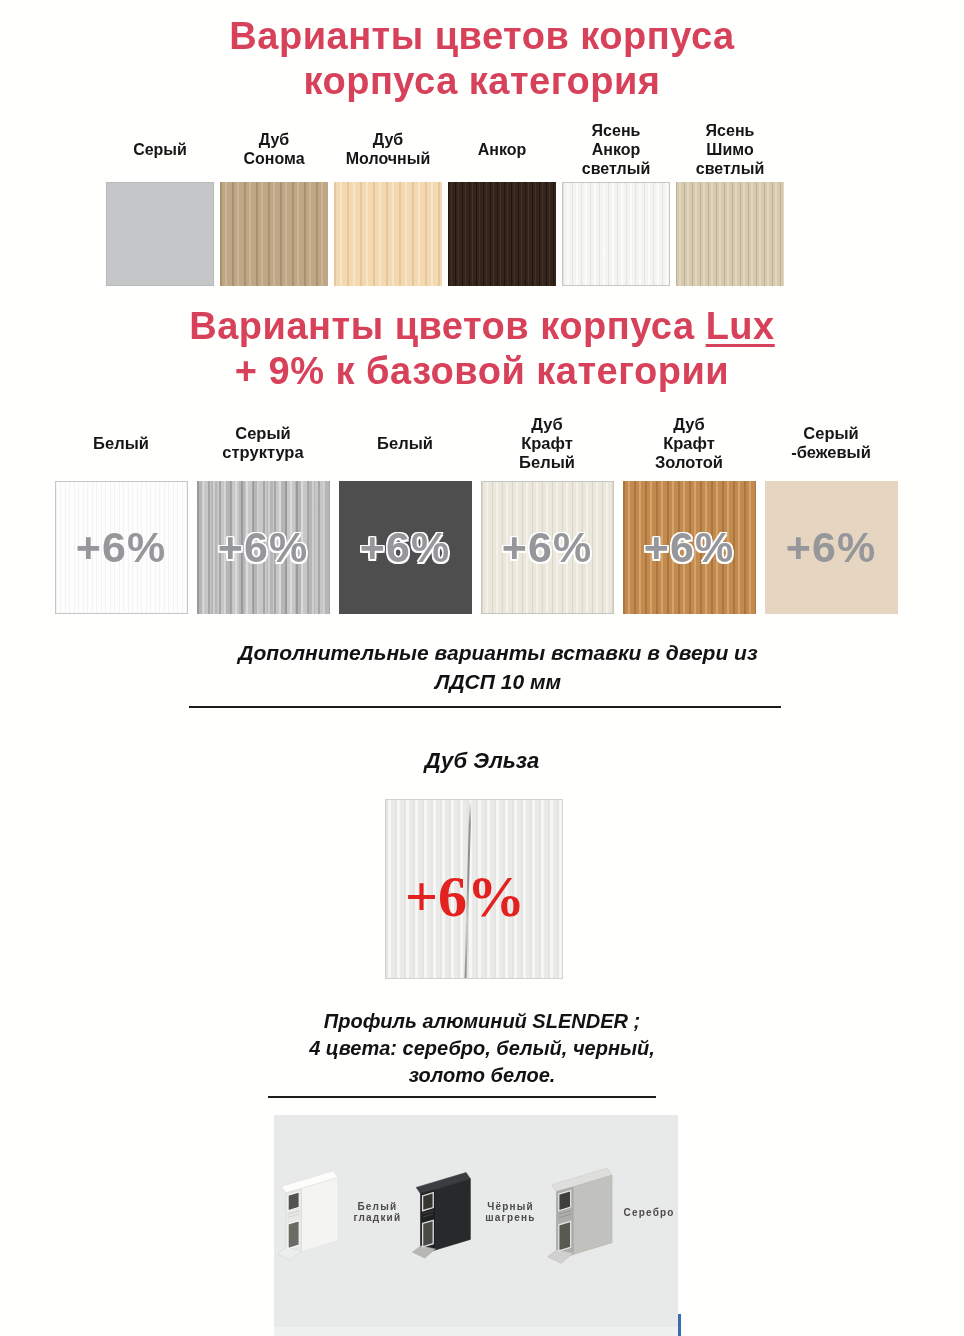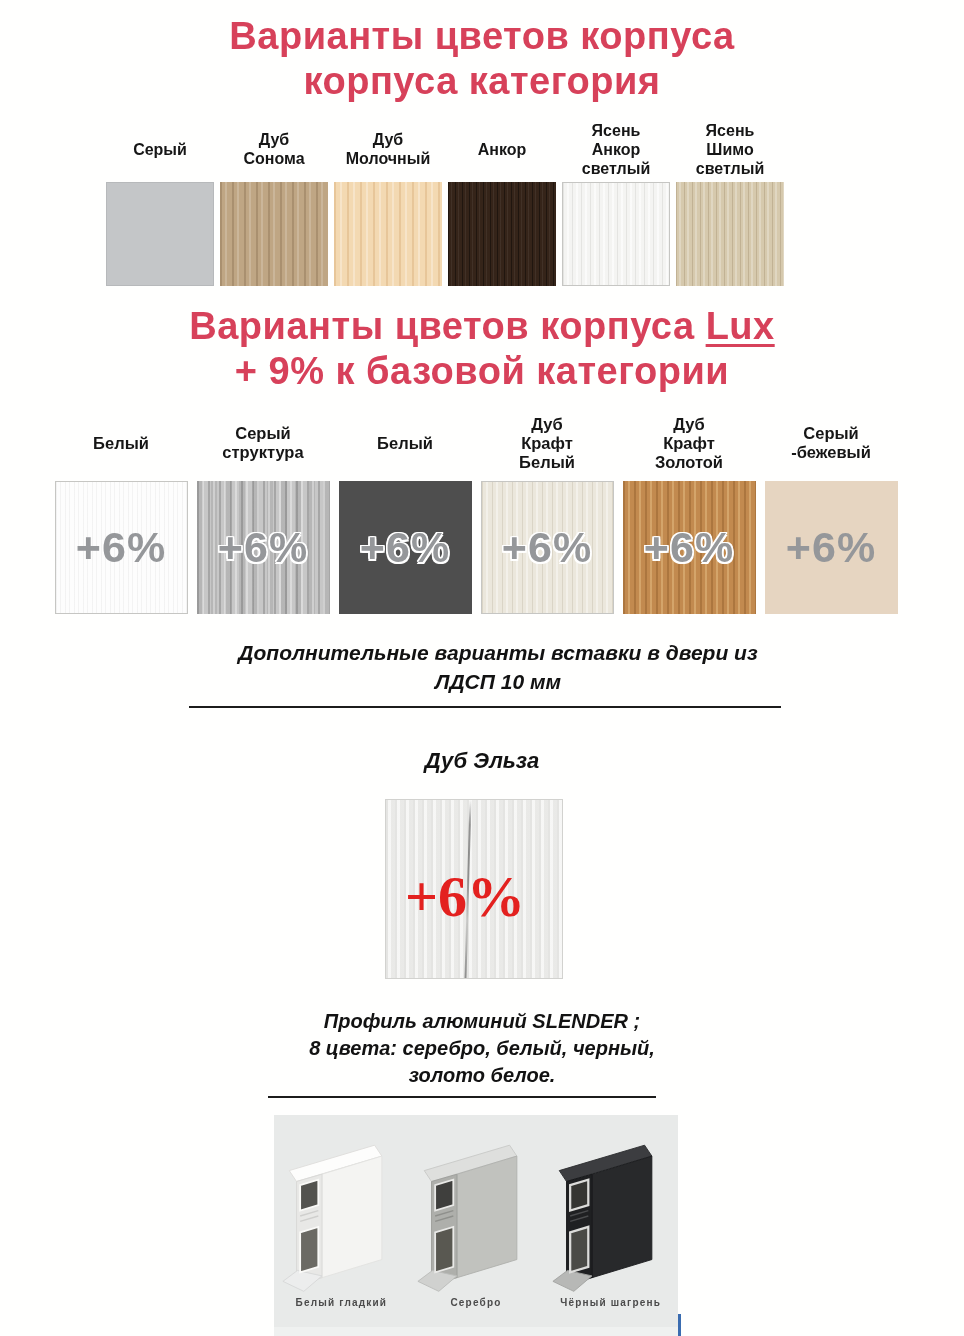--- a/index.html
+++ b/index.html
@@ -48,21 +48,21 @@
   .elza{position:absolute;left:385px;top:799px;width:178px;height:180px;background:#eeeeec;
         border:1px solid #d2d2cf;box-sizing:border-box;display:flex;align-items:center;justify-content:center;
         background-image:repeating-linear-gradient(90deg,rgba(0,0,0,.045) 0 2px,rgba(255,255,255,.5) 2px 5px,rgba(0,0,0,.02) 5px 9px);}
   .crack{position:absolute;left:46%;top:0;width:2px;height:100%;transform:rotate(1.6deg);
          background:linear-gradient(180deg,rgba(60,60,60,0) 0%,rgba(60,60,60,.55) 14%,rgba(40,40,40,.45) 45%,rgba(70,70,70,.18) 68%,rgba(50,50,50,.5) 100%);}
   .plus-red{position:relative;font-family:"Liberation Serif",serif;font-weight:bold;
             font-size:58px;color:#e3211f;margin-top:14px;margin-right:18px;}
   .photo{position:absolute;left:274px;top:1115px;width:404px;height:221px;background:#e8eae9;}
   .photo-strip{position:absolute;left:0;bottom:0;width:100%;height:9px;background:#eff1f0;}
   .pfrow{position:absolute;left:0;top:12px;width:404px;display:flex;justify-content:space-around;}
-  .pf{width:128px;display:flex;flex-direction:column;align-items:center;}
+  .pf{width:128px;display:flex;align-items:center;}
   .pf svg{width:118px;height:168px;}
   .pflabel{margin-top:2px;font-size:10px;font-weight:bold;letter-spacing:1.2px;color:#4b4b4b;text-align:center;}
   .blueline{position:absolute;left:678px;top:1314px;width:3px;height:22px;background:#3a6cb0;}
 </style>
 </head>
 <body>
 
 <div class="page">
 
   <div class="title t1">
@@ -157,21 +157,21 @@
 ЛДСП 10 мм</div>
   <div class="hr hr1"></div>
 
   <div class="heading h-elza">Дуб Эльза</div>
   <div class="elza">
     <div class="crack"></div>
     <span class="plus-red">+6%</span>
   </div>
 
   <div class="heading h-profile">Профиль алюминий SLENDER ;
-8 цвета: серебро, белый, черный,
+4 цвета: серебро, белый, черный,
 золото белое.</div>
   <div class="hr hr2"></div>
 
   <div class="photo">
     <div class="pfrow">
 
       <div class="pf">
         <svg viewBox="0 0 130 185">
           <polygon points="16,60 110,32 102,20 8,48" fill="#fdfdfc" stroke="#dedddb" stroke-width="1"></polygon>
           <polygon points="44,52 110,32 110,146 44,166" fill="#f4f4f2" stroke="#e2e2e0" stroke-width="1"></polygon>
@@ -180,45 +180,45 @@
           <line x1="20" y1="98" x2="40" y2="92" stroke="#cfcfcd" stroke-width="1.5"></line>
           <line x1="20" y1="104" x2="40" y2="98" stroke="#cfcfcd" stroke-width="1.5"></line>
           <polygon points="20,64 40,58 40,86 20,92" fill="#53534f" stroke="#fafaf8" stroke-width="2"></polygon>
           <polygon points="20,116 40,110 40,154 20,160" fill="#6b6a64" stroke="#fafaf8" stroke-width="2"></polygon>
         </svg>
         <div class="pflabel">Белый гладкий</div>
       </div>
 
       <div class="pf">
         <svg viewBox="0 0 130 185">
+          <polygon points="16,60 110,32 102,20 8,48" fill="#3c3d40" stroke="#2c2d30" stroke-width="1"></polygon>
+          <polygon points="44,52 110,32 110,146 44,166" fill="#28292b" stroke="#1c1d1f" stroke-width="1"></polygon>
+          <polygon points="16,60 44,52 44,166 16,174" fill="#1f2022" stroke="#151618" stroke-width="1"></polygon>
+          <polygon points="1,170 17,158 44,164 24,181" fill="#b7b8b6" stroke="#a2a3a1" stroke-width="1"></polygon>
+          <line x1="20" y1="98" x2="40" y2="92" stroke="#4a4b4d" stroke-width="1.5"></line>
+          <line x1="20" y1="104" x2="40" y2="98" stroke="#4a4b4d" stroke-width="1.5"></line>
+          <polygon points="20,64 40,58 40,86 20,92" fill="#353532" stroke="#dcdcda" stroke-width="2.5"></polygon>
+          <polygon points="20,116 40,110 40,154 20,160" fill="#4a4a46" stroke="#dcdcda" stroke-width="2.5"></polygon>
+        </svg>
+        <div class="pflabel">Чёрный шагрень</div>
+      </div>
+
+      <div class="pf">
+        <svg viewBox="0 0 130 185">
           <polygon points="16,60 110,32 102,20 8,48" fill="#dedfdd" stroke="#c8c9c7" stroke-width="1"></polygon>
           <polygon points="44,52 110,32 110,146 44,166" fill="#c1c2be" stroke="#b0b1ad" stroke-width="1"></polygon>
           <polygon points="16,60 44,52 44,166 16,174" fill="#aeafab" stroke="#9d9e9a" stroke-width="1"></polygon>
           <polygon points="1,170 17,158 44,164 24,181" fill="#d0d1cf" stroke="#bbbcba" stroke-width="1"></polygon>
           <line x1="20" y1="98" x2="40" y2="92" stroke="#8f908c" stroke-width="1.5"></line>
           <line x1="20" y1="104" x2="40" y2="98" stroke="#8f908c" stroke-width="1.5"></line>
           <polygon points="20,64 40,58 40,86 20,92" fill="#3f3f3d" stroke="#e9e9e7" stroke-width="2"></polygon>
           <polygon points="20,116 40,110 40,154 20,160" fill="#595851" stroke="#e9e9e7" stroke-width="2"></polygon>
         </svg>
         <div class="pflabel">Серебро</div>
       </div>
 
-      <div class="pf">
-        <svg viewBox="0 0 130 185">
-          <polygon points="16,60 110,32 102,20 8,48" fill="#3c3d40" stroke="#2c2d30" stroke-width="1"></polygon>
-          <polygon points="44,52 110,32 110,146 44,166" fill="#28292b" stroke="#1c1d1f" stroke-width="1"></polygon>
-          <polygon points="16,60 44,52 44,166 16,174" fill="#1f2022" stroke="#151618" stroke-width="1"></polygon>
-          <polygon points="1,170 17,158 44,164 24,181" fill="#b7b8b6" stroke="#a2a3a1" stroke-width="1"></polygon>
-          <line x1="20" y1="98" x2="40" y2="92" stroke="#4a4b4d" stroke-width="1.5"></line>
-          <line x1="20" y1="104" x2="40" y2="98" stroke="#4a4b4d" stroke-width="1.5"></line>
-          <polygon points="20,64 40,58 40,86 20,92" fill="#353532" stroke="#dcdcda" stroke-width="2.5"></polygon>
-          <polygon points="20,116 40,110 40,154 20,160" fill="#4a4a46" stroke="#dcdcda" stroke-width="2.5"></polygon>
-        </svg>
-        <div class="pflabel">Чёрный шагрень</div>
-      </div>
-
     </div>
     <div class="photo-strip"></div>
   </div>
 
   <div class="blueline"></div>
 
 </div>
 
 </body></html>

